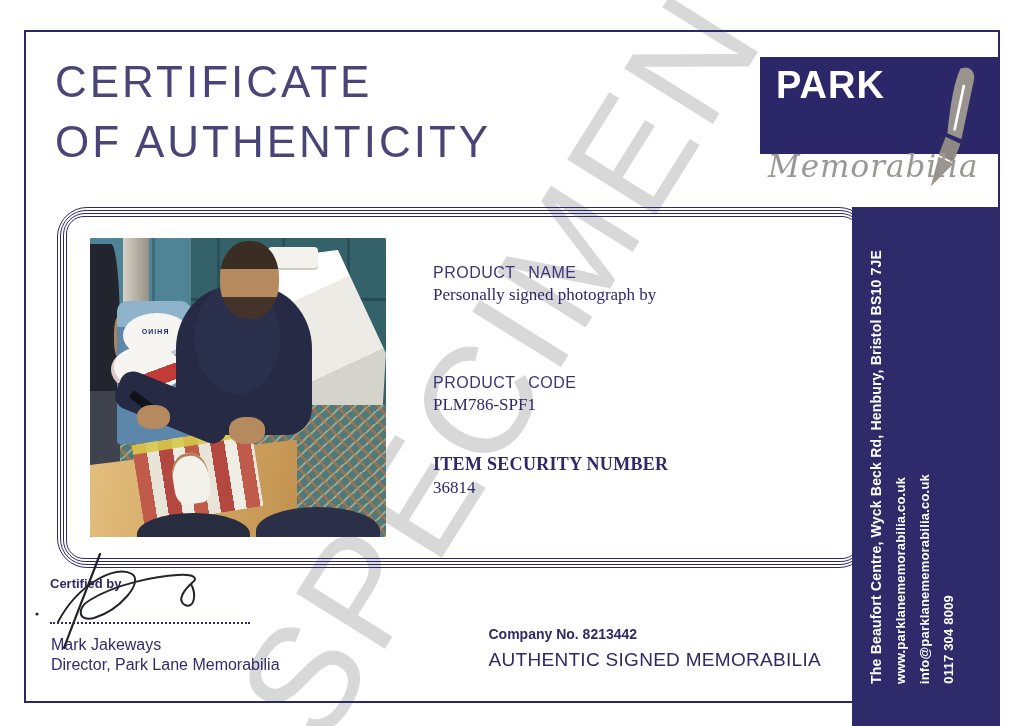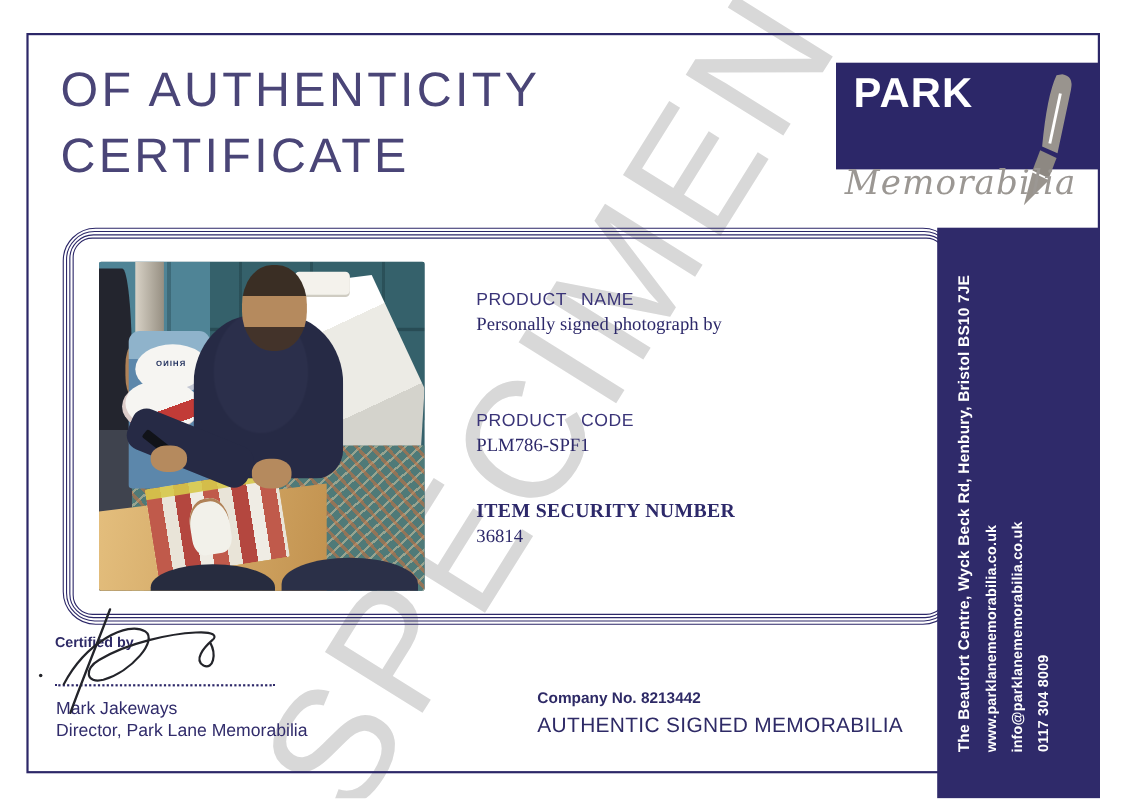--- a/index.html
+++ b/index.html
@@ -169,22 +169,22 @@
 
 <div class="page">
 
   <div class="watermark">
     <span>SPECIMEN</span>
   </div>
 
   <div class="outer-border"></div>
 
   <div class="title">
+    <div>CERTIFICATE</div>
     <div>OF AUTHENTICITY</div>
-    <div>CERTIFICATE</div>
   </div>
 
   <div class="logo">
     <div class="logo-box">
       <div class="logo-word">
         <div>PARK</div>
       </div>
       <svg class="logo-pen" viewBox="0 0 80 160">
         <polygon points="26,148 35,114 52,122" fill="#99948e"></polygon>
         <polygon points="35,112 52,120 60,99 43,91" fill="#8d8882"></polygon>

